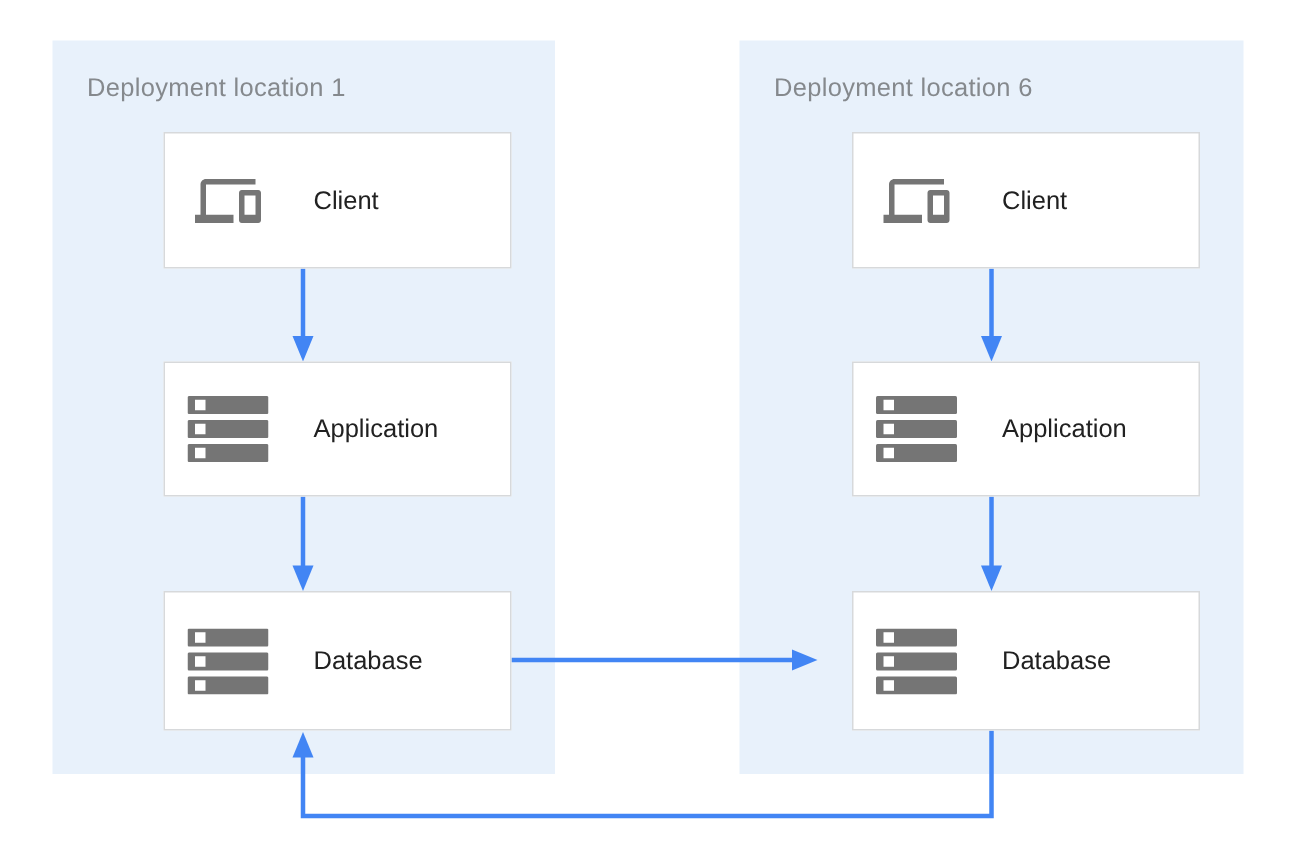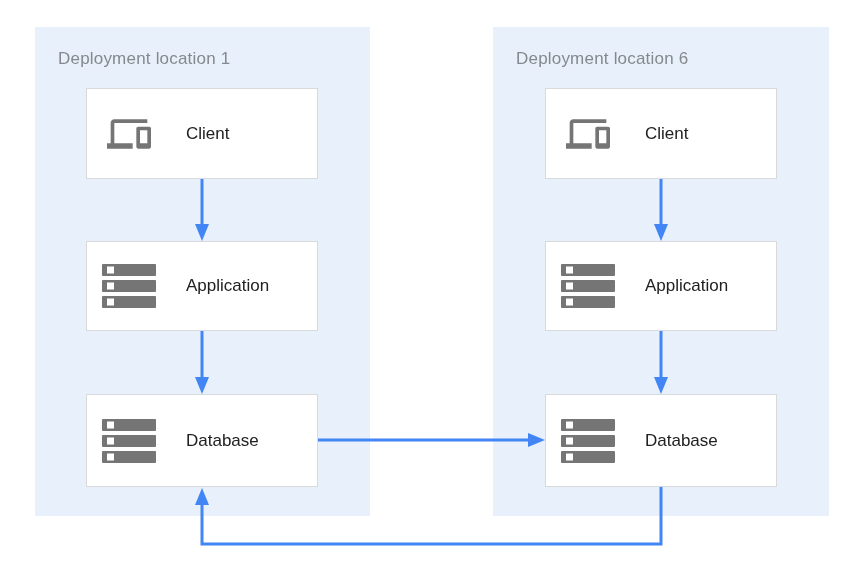--- a/index.html
+++ b/index.html
@@ -24,21 +24,21 @@
   .panel.p1{left:35px;width:335px;}
   .panel.p2{left:493px;width:336px;}
   .panel-title{
     position:absolute;left:23px;top:22px;
     font-size:17px;color:var(--title-text);letter-spacing:.2px;
     white-space:nowrap;
   }
   .node{
     position:absolute;width:232px;background:var(--box-bg);
     border:1px solid var(--box-border);box-sizing:border-box;
-    display:flex;align-items:center;
+    display:flex;align-items:center;margin-left:23px;
   }
   .node .icon-slot{
     width:54px;margin-left:15px;display:flex;align-items:center;justify-content:center;
     flex:0 0 auto;
   }
   .node .node-label{
     margin-left:30px;font-size:17px;color:var(--label-text);white-space:nowrap;
   }
   
   .n-c1{left:86px;top:88px;height:91px;}

